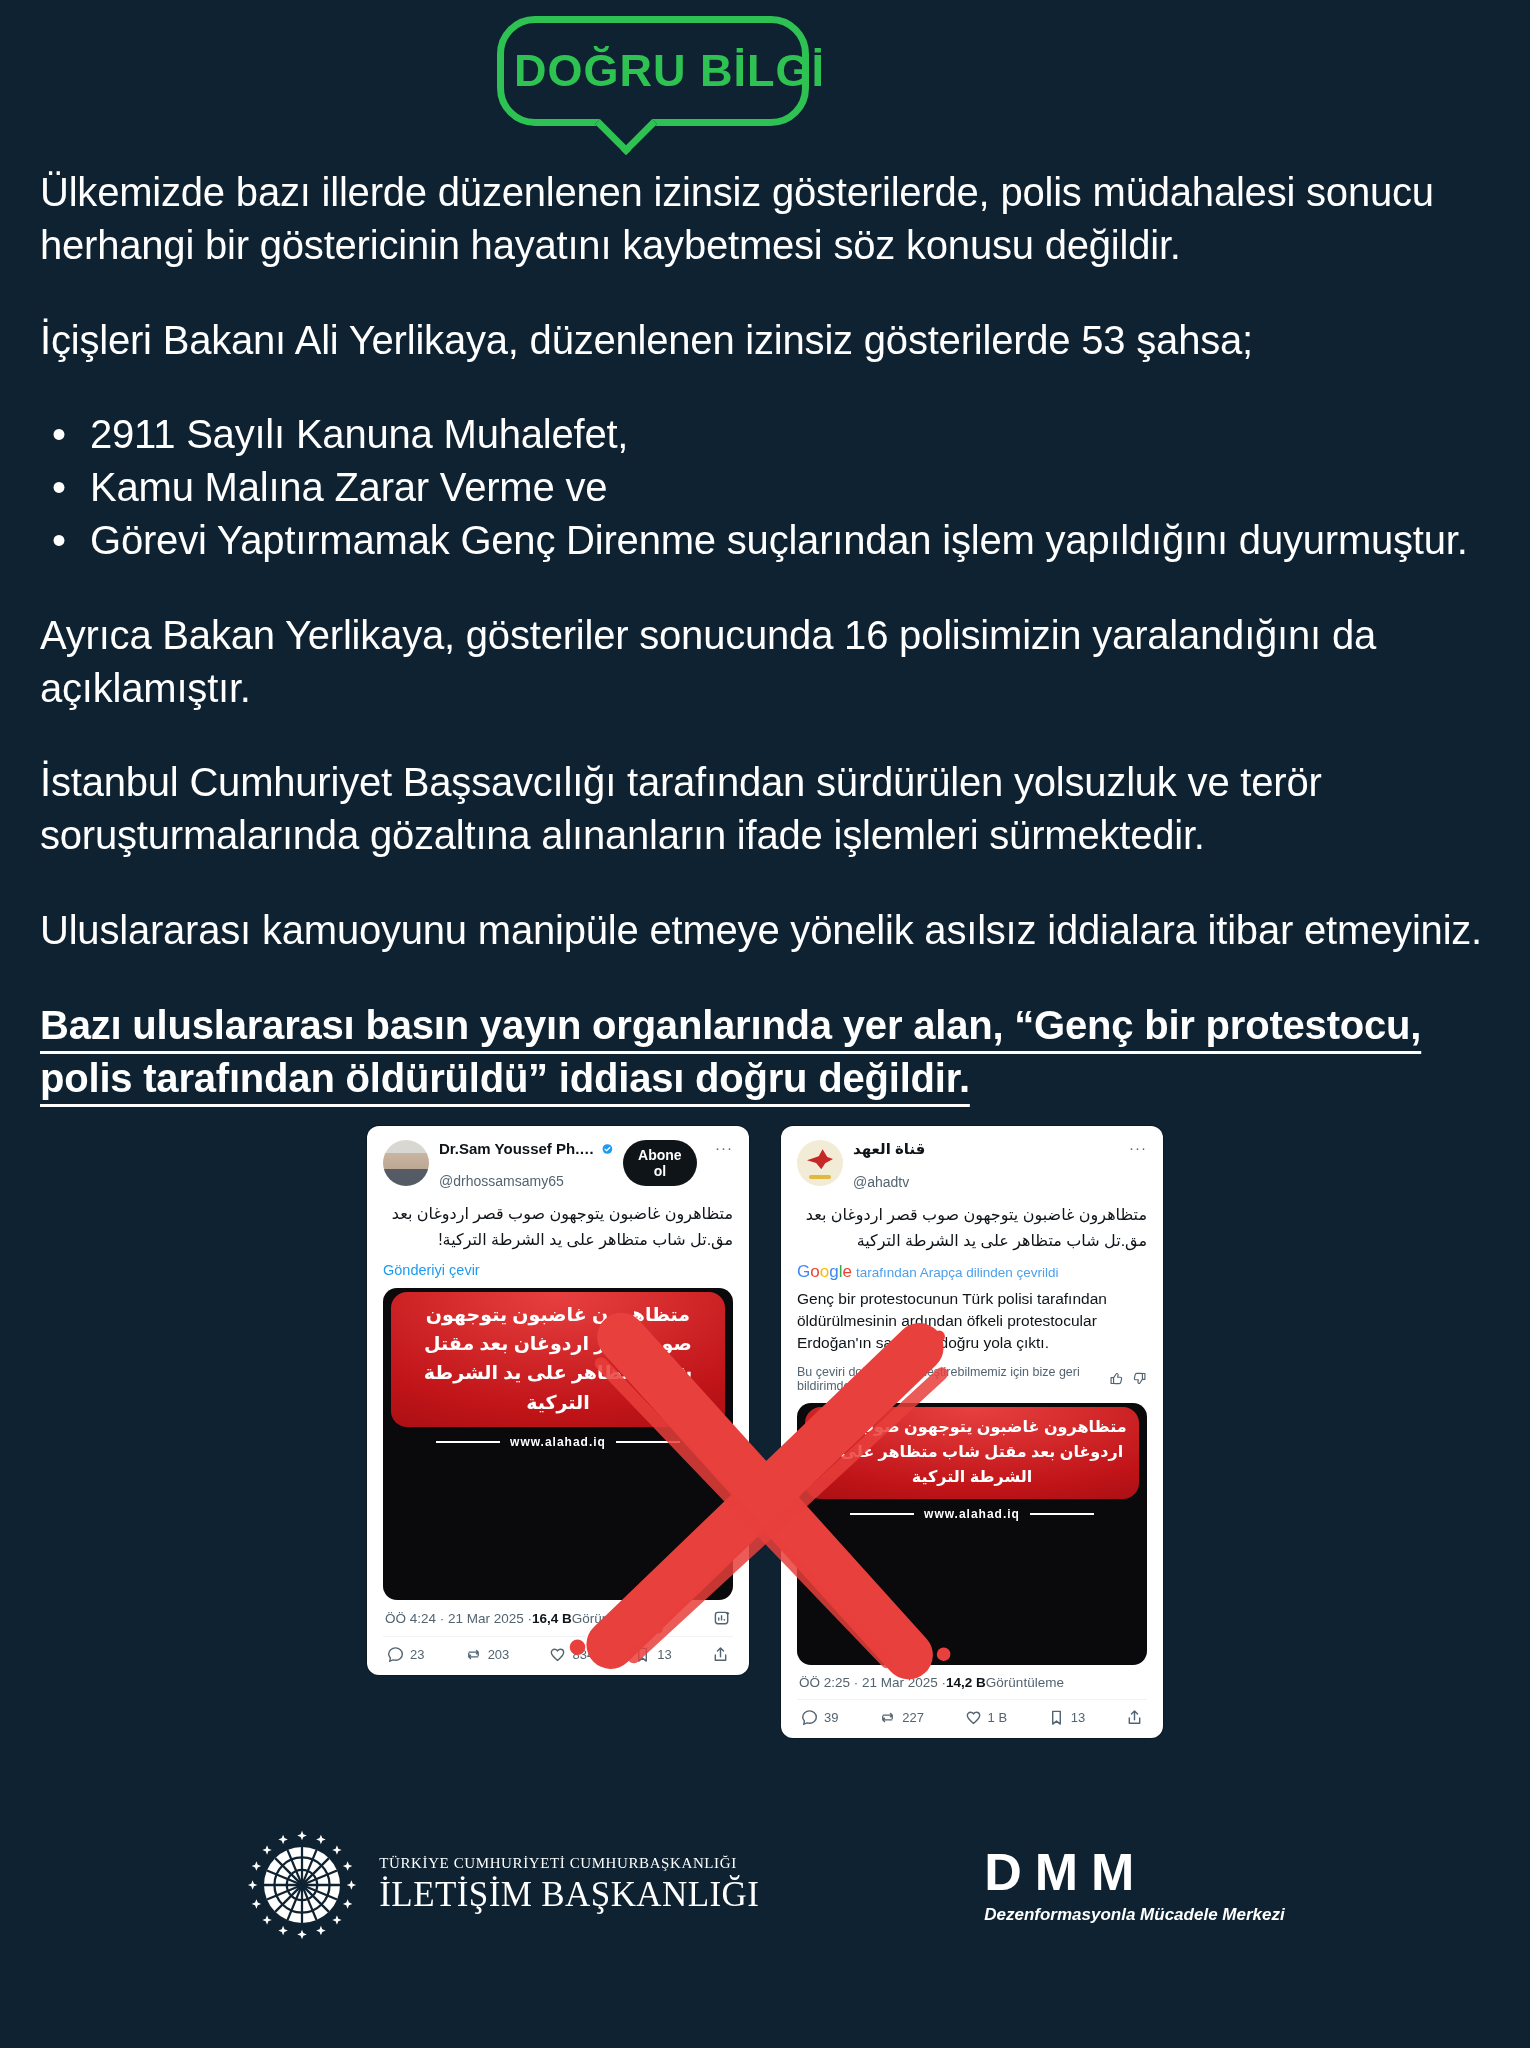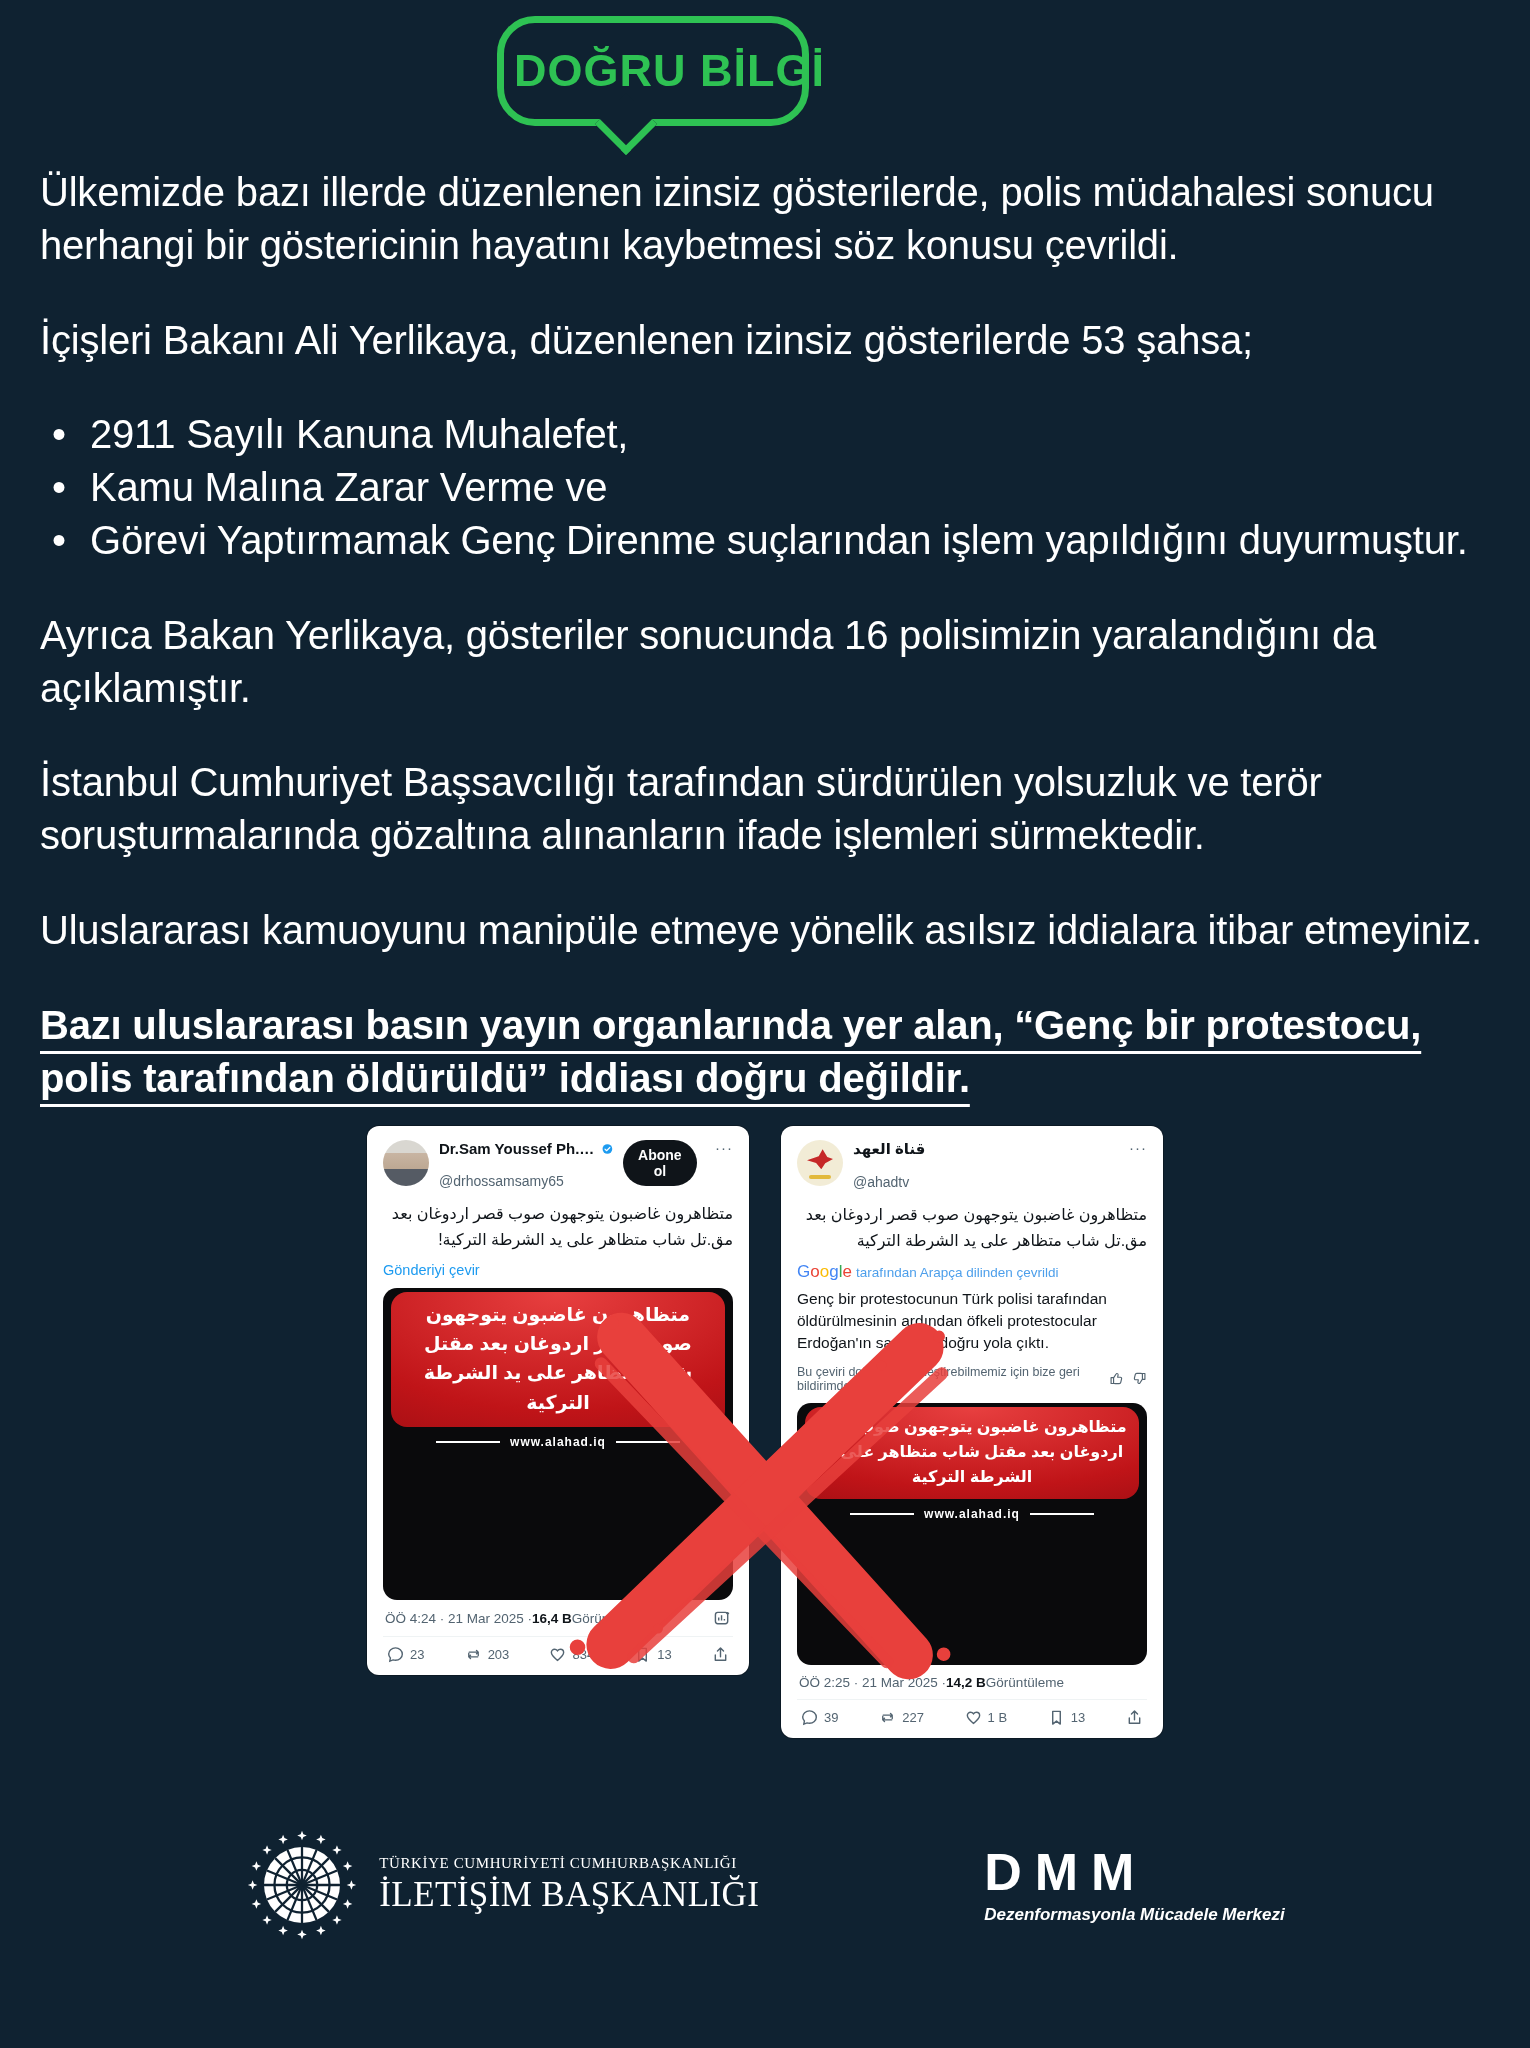--- a/index.html
+++ b/index.html
@@ -112,21 +112,21 @@
 <div class="canvas">
 
   <div class="bubble-wrap">
     <div class="bubble">
       <span class="bubble-label">DOĞRU BİLGİ</span>
       <div class="bubble-tail"></div>
     </div>
   </div>
 
   <div class="content">
-    <p>Ülkemizde bazı illerde düzenlenen izinsiz gösterilerde, polis müdahalesi sonucu herhangi bir göstericinin hayatını kaybetmesi söz konusu çevrildi.</p>
+    <p>Ülkemizde bazı illerde düzenlenen izinsiz gösterilerde, polis müdahalesi sonucu herhangi bir göstericinin hayatını kaybetmesi söz konusu değildir.</p>
     <p>İçişleri Bakanı Ali Yerlikaya, düzenlenen izinsiz gösterilerde 53 şahsa;</p>
     <ul>
       <li>
           <span class="b-dot">•</span>
           <span>2911 Sayılı Kanuna Muhalefet,</span>
         </li>
       <li>
           <span class="b-dot">•</span>
           <span>Kamu Malına Zarar Verme ve</span>
         </li>

